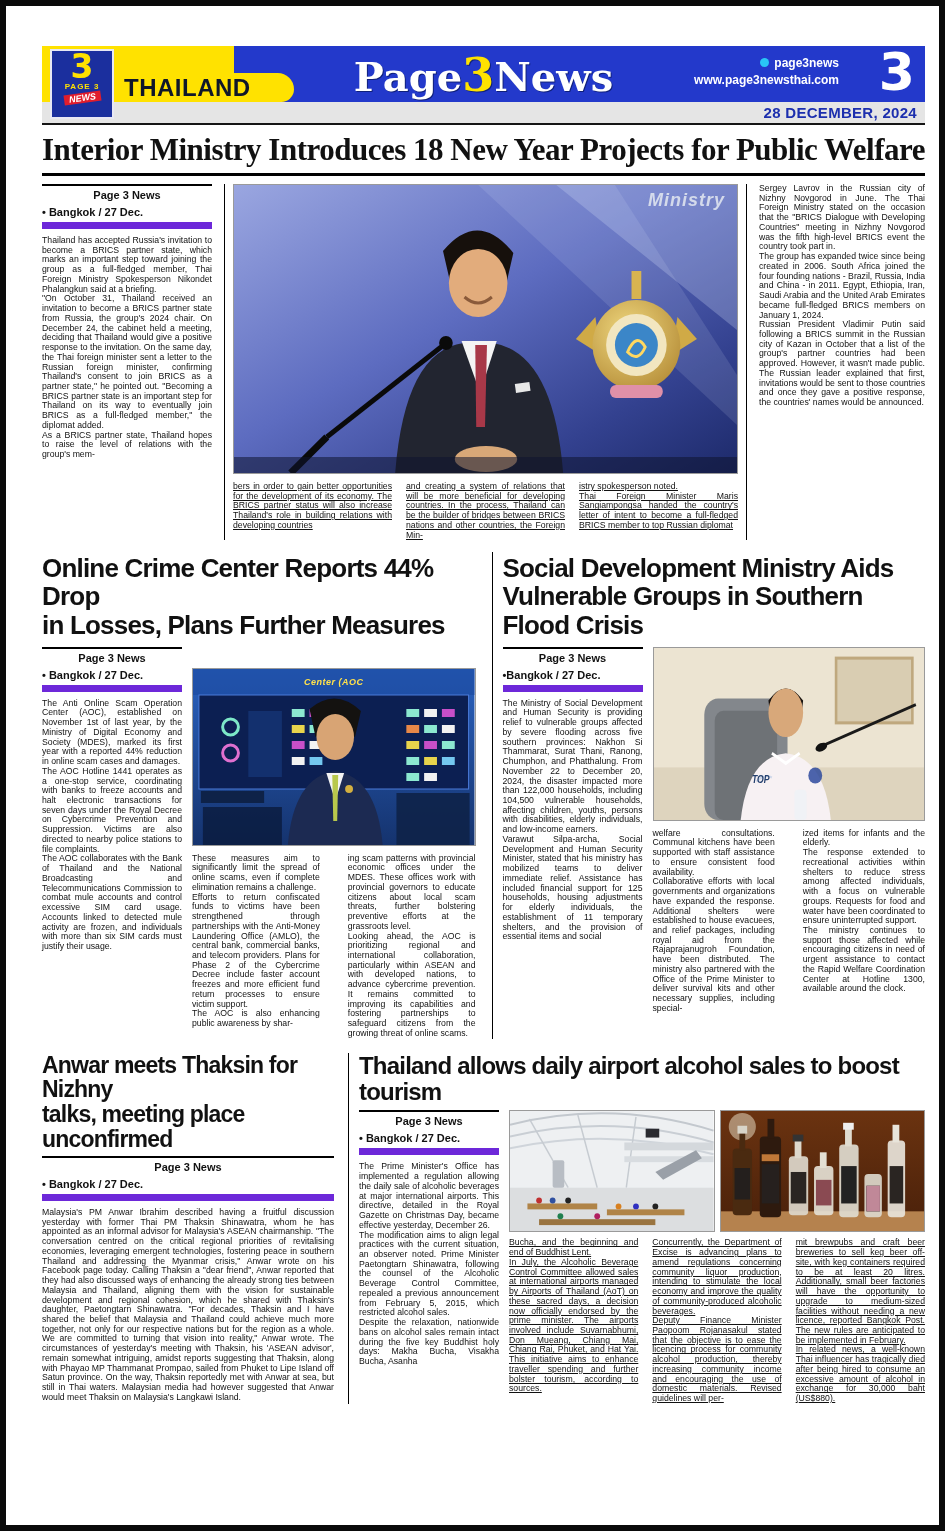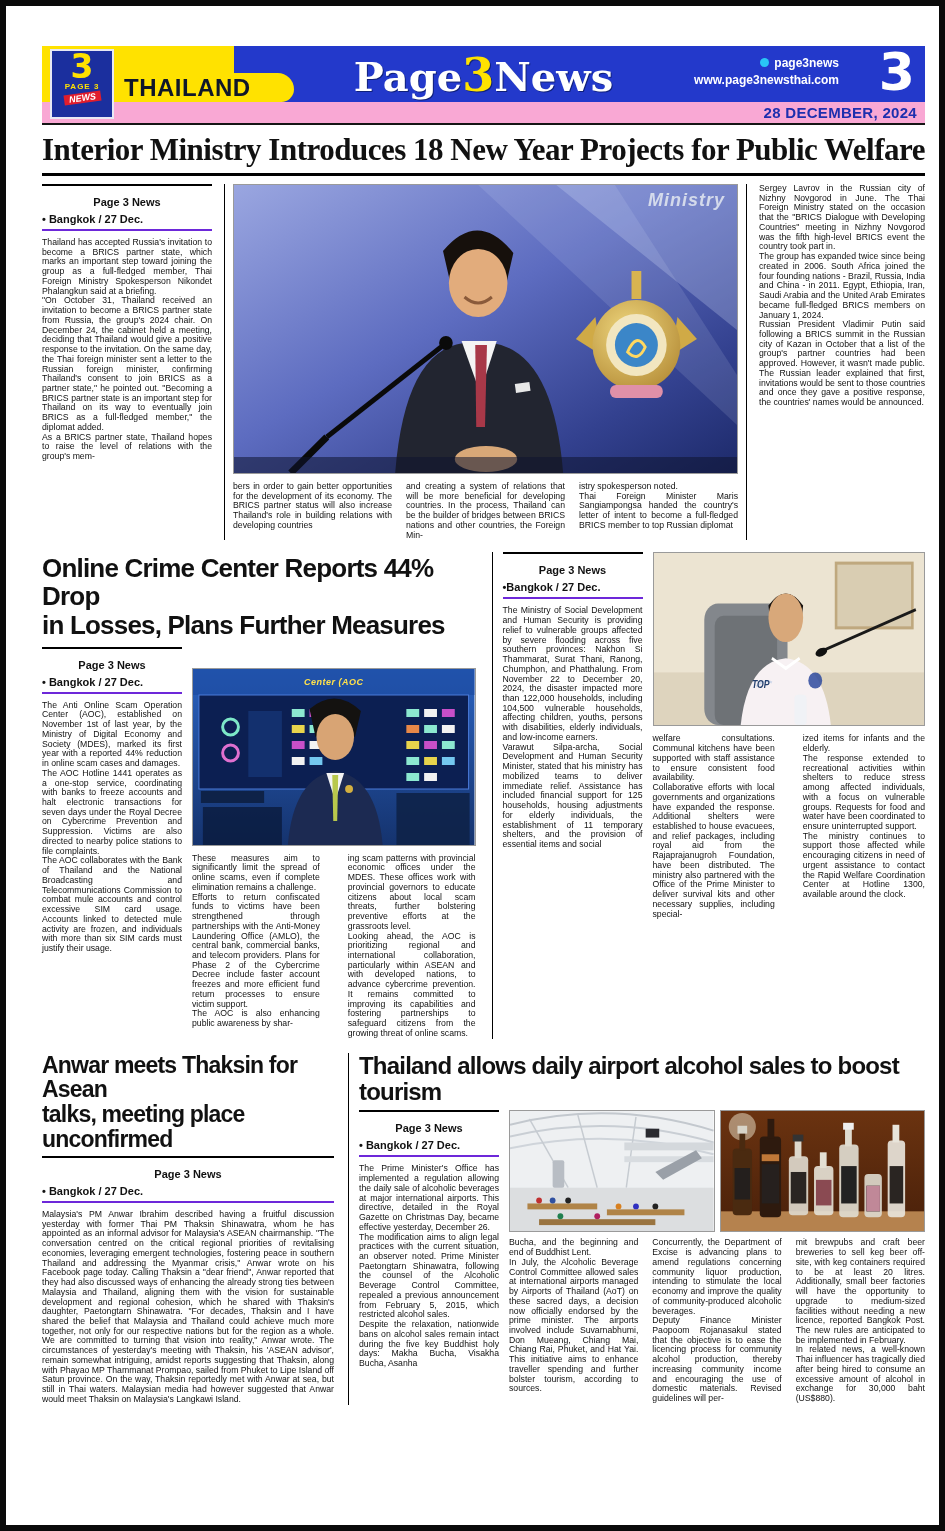--- a/index.html
+++ b/index.html
@@ -17,39 +17,39 @@
   .logo-page3{font-size:8px;color:#ffe200;font-weight:bold;letter-spacing:1px;}
   .logo-news{background:#e11d2c;color:#fff;font-size:9px;font-weight:bold;font-style:italic;
         transform:rotate(-8deg);padding:0 5px;margin-top:2px;}
   .masthead-title{position:absolute;left:0;right:0;top:2px;text-align:center;color:#fff;
         font-family:"DejaVu Serif",serif;font-weight:bold;font-size:40px;text-shadow:1px 1px 0 #10207a;}
   .masthead-title .m3{color:#ffe200;font-size:46px;}
   .top-right{position:absolute;right:86px;top:9px;text-align:right;color:#fff;font-size:12px;font-weight:bold;line-height:1.45;}
   .dot{display:inline-block;width:9px;height:9px;border-radius:50%;background:#29c5f6;margin-right:5px;}
   .big-page-num{position:absolute;right:10px;top:-4px;font-family:"DejaVu Sans",sans-serif;
         font-size:52px;font-weight:bold;color:#fff;}
-  .date-strip{height:21px;background:#f9a8d4;border-bottom:2px solid #151515;text-align:right;}
+  .date-strip{height:21px;background:#e5e5e5;border-bottom:2px solid #151515;text-align:right;}
   .date-strip span{font-weight:bold;font-size:15px;color:#1c2fae;line-height:21px;padding-right:8px;letter-spacing:.3px;}
   
   .main-headline{font-family:"Liberation Serif",serif;font-weight:bold;text-align:center;
         font-size:31px;margin:7px 0 5px;letter-spacing:-.5px;white-space:pre-line;}
   .rule-thick{height:3px;background:#000;margin-bottom:8px;}
   h2{font-weight:bold;text-align:left;line-height:1.08;letter-spacing:-.8px;white-space:pre-line;margin:0;}
   .h2-aoc,.h2-flood{font-size:26px;margin:2px 0 8px;}
   .h2-anwar{font-size:23px;margin:0 0 4px;}
   .h2-alc{font-size:24px;margin:0 0 6px;}
   
-  .kicker{border-top:2px solid #000;text-align:center;font-weight:bold;font-size:11px;padding:10px 0 2px;}
-  .byline{font-weight:bold;font-size:11px;padding:3px 0 4px;border-bottom:2px solid #6d28d9;margin-bottom:7px;}
+  .kicker{border-top:2px solid #000;text-align:center;font-weight:bold;font-size:11px;padding:3px 0 2px;}
+  .byline{font-weight:bold;font-size:11px;padding:3px 0 4px;border-bottom:7px solid #6d28d9;margin-bottom:7px;}
   
   .body{font-size:8.7px;line-height:1.12;text-align:justify;white-space:pre-line;}
   
   .art1{display:grid;grid-template-columns:170px 1fr 166px;column-gap:12px;}
   .art1-mid{border-left:1px solid #000;border-right:1px solid #000;padding:0 8px;}
-  .threecol{display:grid;grid-template-columns:1fr 1fr 1fr;column-gap:14px;margin-top:8px;}
+  .threecol{display:grid;grid-template-columns:1fr 1fr 1fr;column-gap:14px;margin-top:8px;text-decoration:underline;}
   .twocol{display:grid;grid-template-columns:1fr 1fr;column-gap:28px;margin-top:8px;}
   .row2{display:grid;grid-template-columns:1fr 1fr;column-gap:16px;margin-top:12px;}
   .row3{display:grid;grid-template-columns:292px 1fr;column-gap:14px;margin-top:14px;}
   .split{display:grid;grid-template-columns:140px 1fr;column-gap:10px;}
   .vrule-left{border-left:1px solid #000;padding-left:10px;}
   
   .photo{position:relative;border:1px solid #9a9a9a;overflow:hidden;font-style:italic;}
   .photo svg{display:block;width:100%;height:100%;}
   .ph-brics{height:288px;}
   .ph-aoc{height:176px;margin-top:21px;}
@@ -229,20 +229,22 @@
 Efforts to return confiscated funds to victims have been strengthened through partnerships with the Anti-Money Laundering Office (AMLO), the central bank, commercial banks, and telecom providers. Plans for Phase 2 of the Cybercrime Decree include faster account freezes and more efficient fund return processes to ensure victim support.
 The AOC is also enhancing public awareness by shar-</div>
             <div class="body">ing scam patterns with provincial economic offices under the MDES. These offices work with provincial governors to educate citizens about local scam threats, further bolstering preventive efforts at the grassroots level.
 Looking ahead, the AOC is prioritizing regional and international collaboration, particularly within ASEAN and with developed nations, to advance cybercrime prevention. It remains committed to improving its capabilities and fostering partnerships to safeguard citizens from the growing threat of online scams.</div>
           </div>
         </div>
       </div>
     </div>
 
     <div class="vrule-left">
+      <h2 class="h2-flood">Social Development Ministry Aids
+Vulnerable Groups in Southern Flood Crisis</h2>
       <div class="split">
         <div>
           <div class="kicker">Page 3 News</div>
           <div class="byline">•Bangkok  /  27 Dec.</div>
           <div class="body">The Ministry of Social Development and Human Security is providing relief to vulnerable groups affected by severe flooding across five southern provinces: Nakhon Si Thammarat, Surat Thani, Ranong, Chumphon, and Phatthalung. From November 22 to December 20, 2024, the disaster impacted more than 122,000 households, including 104,500 vulnerable households, affecting children, youths, persons with disabilities, elderly individuals, and low-income earners.
 Varawut Silpa-archa, Social Development and Human Security Minister, stated that his ministry has mobilized teams to deliver immediate relief. Assistance has included financial support for 125 households, housing adjustments for elderly individuals, the establishment of 11 temporary shelters, and the provision of essential items and social</div>
         </div>
         <div>
           <div class="photo ph-flood">
             <svg viewBox="0 0 312 170" preserveAspectRatio="none">
@@ -273,21 +275,21 @@
 The ministry continues to support those affected while encouraging citizens in need of urgent assistance to contact the Rapid Welfare Coordination Center at Hotline 1300, available around the clock.</div>
           </div>
         </div>
       </div>
     </div>
   </section>
 
   <section class="row3">
 
     <div>
-      <h2 class="h2-anwar">Anwar meets Thaksin for Asean
+      <h2 class="h2-anwar">Anwar meets Thaksin for Nizhny
 talks, meeting place unconfirmed</h2>
       <div class="kicker">Page 3 News</div>
       <div class="byline">• Bangkok / 27 Dec.</div>
       <div class="body">Malaysia's PM Anwar Ibrahim described having a fruitful discussion yesterday with former Thai PM Thaksin Shinawatra, whom he has appointed as an informal advisor for Malaysia's ASEAN chairmanship. "The conversation centred on the critical regional priorities of revitalising economies, leveraging emergent technologies, fostering peace in southern Thailand and addressing the Myanmar crisis," Anwar wrote on his Facebook page today. Calling Thaksin a "dear friend", Anwar reported that they had also discussed ways of enhancing the already strong ties between Malaysia and Thailand, aligning them with the vision for sustainable development and regional cohesion, which he shared with Thaksin's daughter, Paetongtarn Shinawatra. "For decades, Thaksin and I have shared the belief that Malaysia and Thailand could achieve much more together, not only for our respective nations but for the region as a whole. We are committed to turning that vision into reality," Anwar wrote. The circumstances of yesterday's meeting with Thaksin, his 'ASEAN advisor', remain somewhat intriguing, amidst reports suggesting that Thaksin, along with Phayao MP Thammanat Prompao, sailed from Phuket to Lipe Island off Satun province. On the way, Thaksin reportedly met with Anwar at sea, but still in Thai waters. Malaysian media had however suggested that Anwar would meet Thaksin on Malaysia's Langkawi Island.</div>
     </div>
 
     <div class="vrule-left">
       <h2 class="h2-alc">Thailand allows daily airport alcohol sales to boost tourism</h2>
       <div class="split">
         <div>

